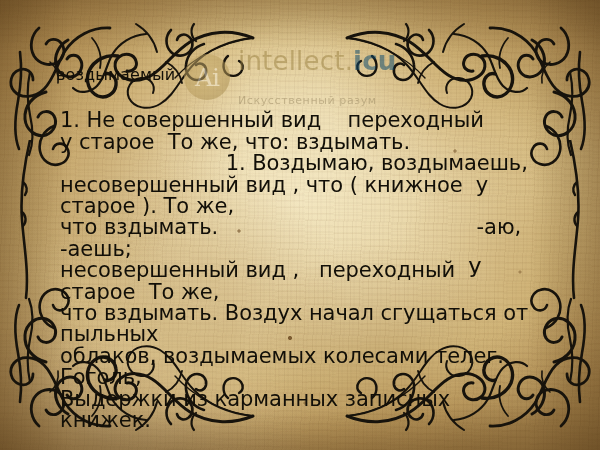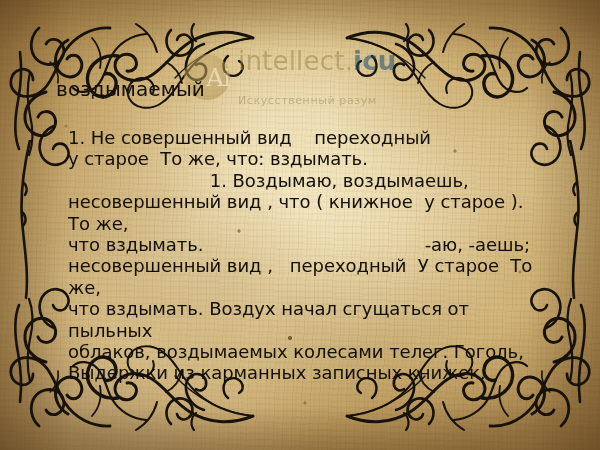--- a/index.html
+++ b/index.html
@@ -68,21 +68,21 @@
   .side-r{right:10px;top:140px;transform:scaleX(-1);}
   
   #watermark{
     position:absolute;left:184px;top:48px;
     display:flex;align-items:center;gap:8px;
     opacity:.52;
   }
   #wm-badge{
     width:46px;height:46px;border-radius:50%;
     background:radial-gradient(circle at 38% 32%, #c9ae6e 0%, #b99d5c 55%, #9d8247 100%);
-    display:flex;align-items:center;justify-content:flex-end;
+    display:flex;align-items:center;justify-content:center;
     flex:0 0 auto;
   }
   #wm-badge span{
     font-family:"DejaVu Serif","Liberation Serif",serif;
     font-size:25px;color:#f3ead2;line-height:1;letter-spacing:-1px;
     font-weight:400;
   }
   .wm-text{display:flex;flex-direction:column;line-height:1;}
   #wm-title{
     font-size:26px;color:#9c8343;letter-spacing:.2px;
@@ -91,25 +91,25 @@
   #wm-title b{color:#0c4a6e;font-weight:700;}
   #wm-sub{
     font-size:11px;color:#9b8a63;letter-spacing:.6px;margin-top:21px;
   }
   
   #content{
     position:absolute;left:56px;top:62px;width:492px;
     color:#120f08;
   }
   #headword{
-    font-size:20px;line-height:1.15;letter-spacing:.1px;margin:16px 0 26px 0;
+    font-size:16px;line-height:1.15;letter-spacing:.1px;margin:4px 0 26px 0;
   }
   #defs{
-    font-size:18px;line-height:21.4px;letter-spacing:-.05px;
-    white-space:pre-wrap;margin:12px;
+    font-size:21px;line-height:21.4px;letter-spacing:-.05px;
+    white-space:pre-wrap;margin:4px;
   }
   .def-line{display:block;white-space:pre-wrap;}
 </style>
 </head>
 <body>
 
 <div id="card">
 
   <div class="bg-base"></div>
   <div class="bg-grain"></div>

